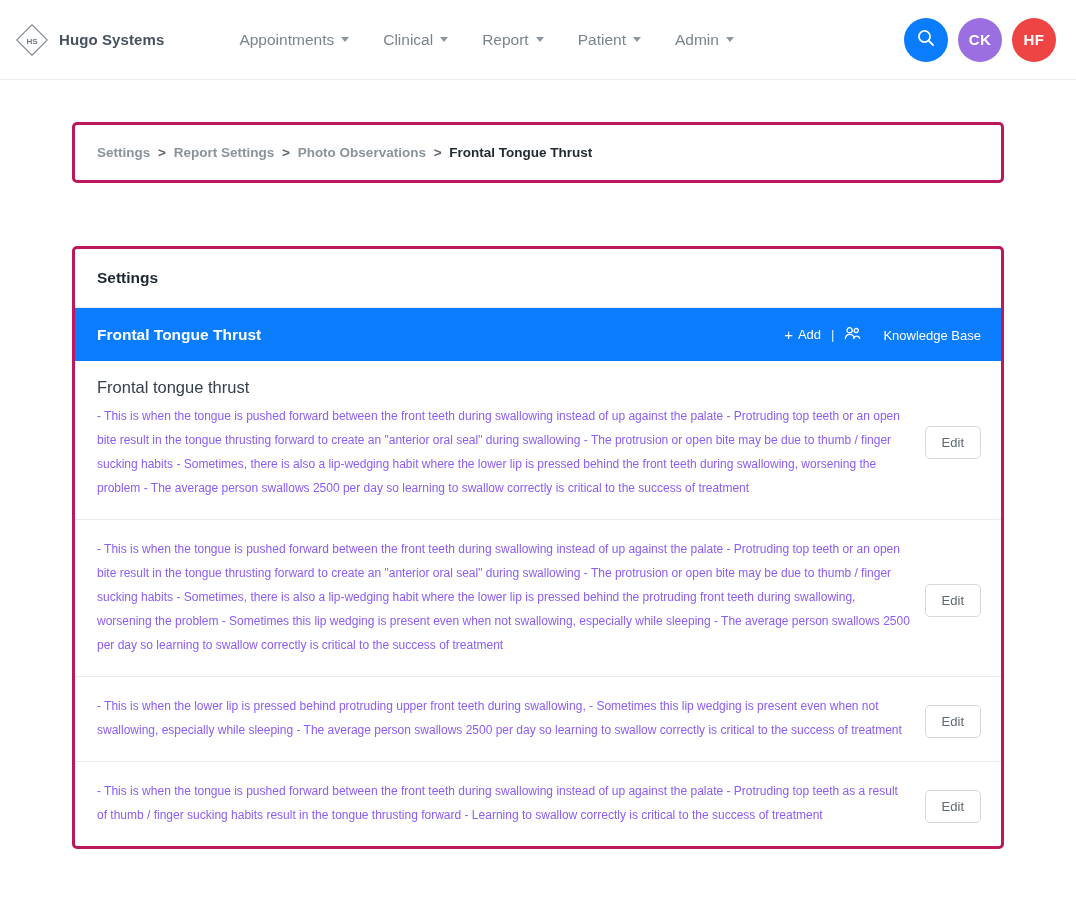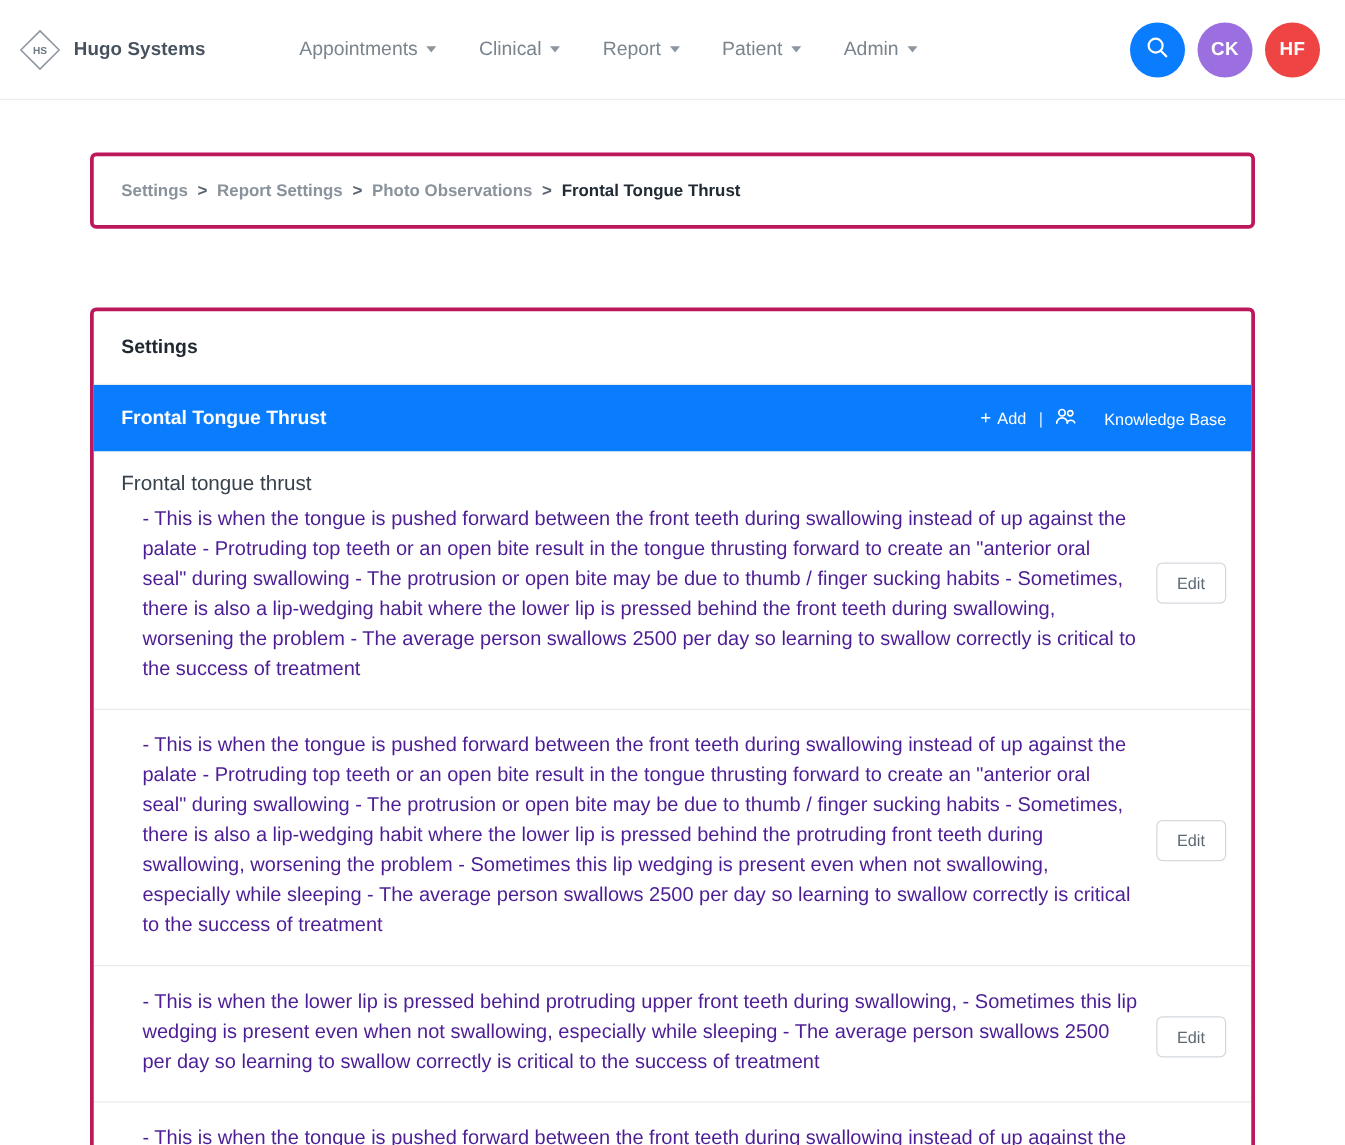--- a/index.html
+++ b/index.html
@@ -135,24 +135,23 @@
     font-size: 16.5px;
     color: #36414c;
     margin-bottom: 7px;
     display: flex;
     align-items: center;
     gap: 7px;
   }
   .obs-title-bold { font-weight: bold; color: #2d3741; }
   .obs-title-suffix { color: #525c66; }
   .obs-body {
-    font-size: 16px;
+    font-size: 12px;
     line-height: 24px;
-    color: #4c1d95;
-    margin-left: 17px;
+    color: #8b5cf6;
   }
   .hidden-icon {
     width: 16px; height: 16px; flex: 0 0 16px;
     display: inline-block;
   }
   .edit-btn {
     flex: 0 0 auto;
     align-self: center;
     border: 1px solid #d4d9de;
     border-radius: 5px;

